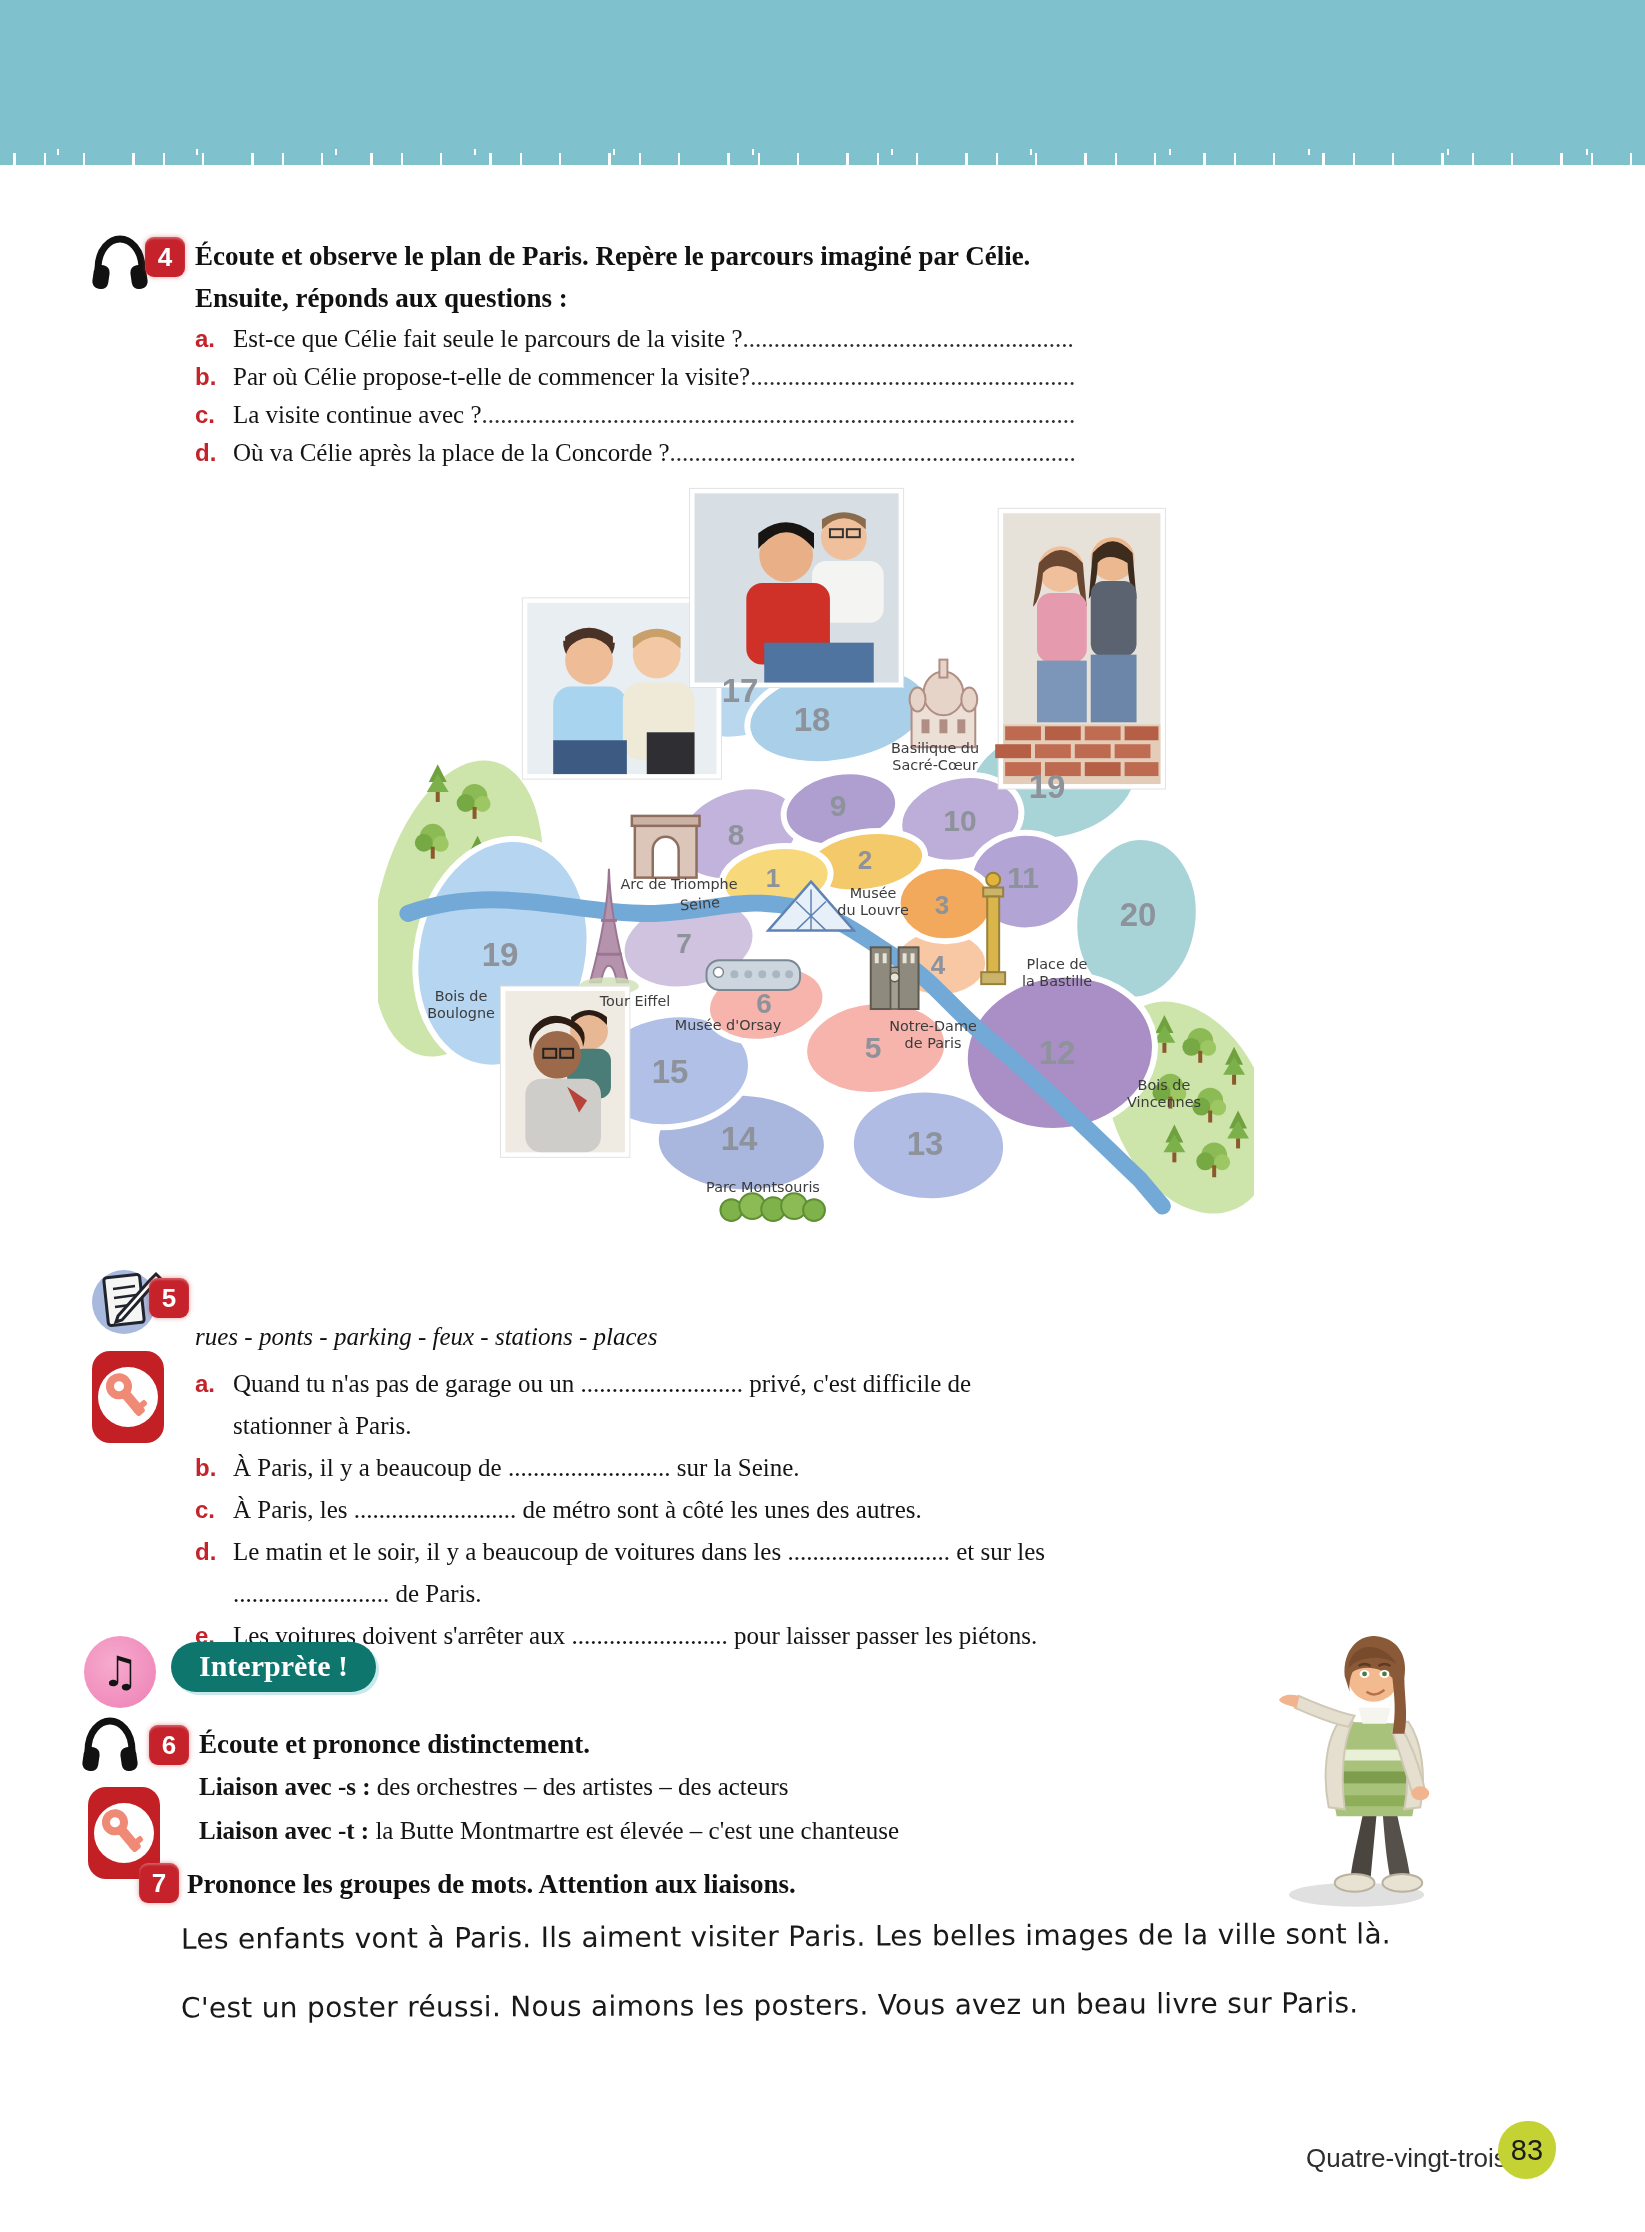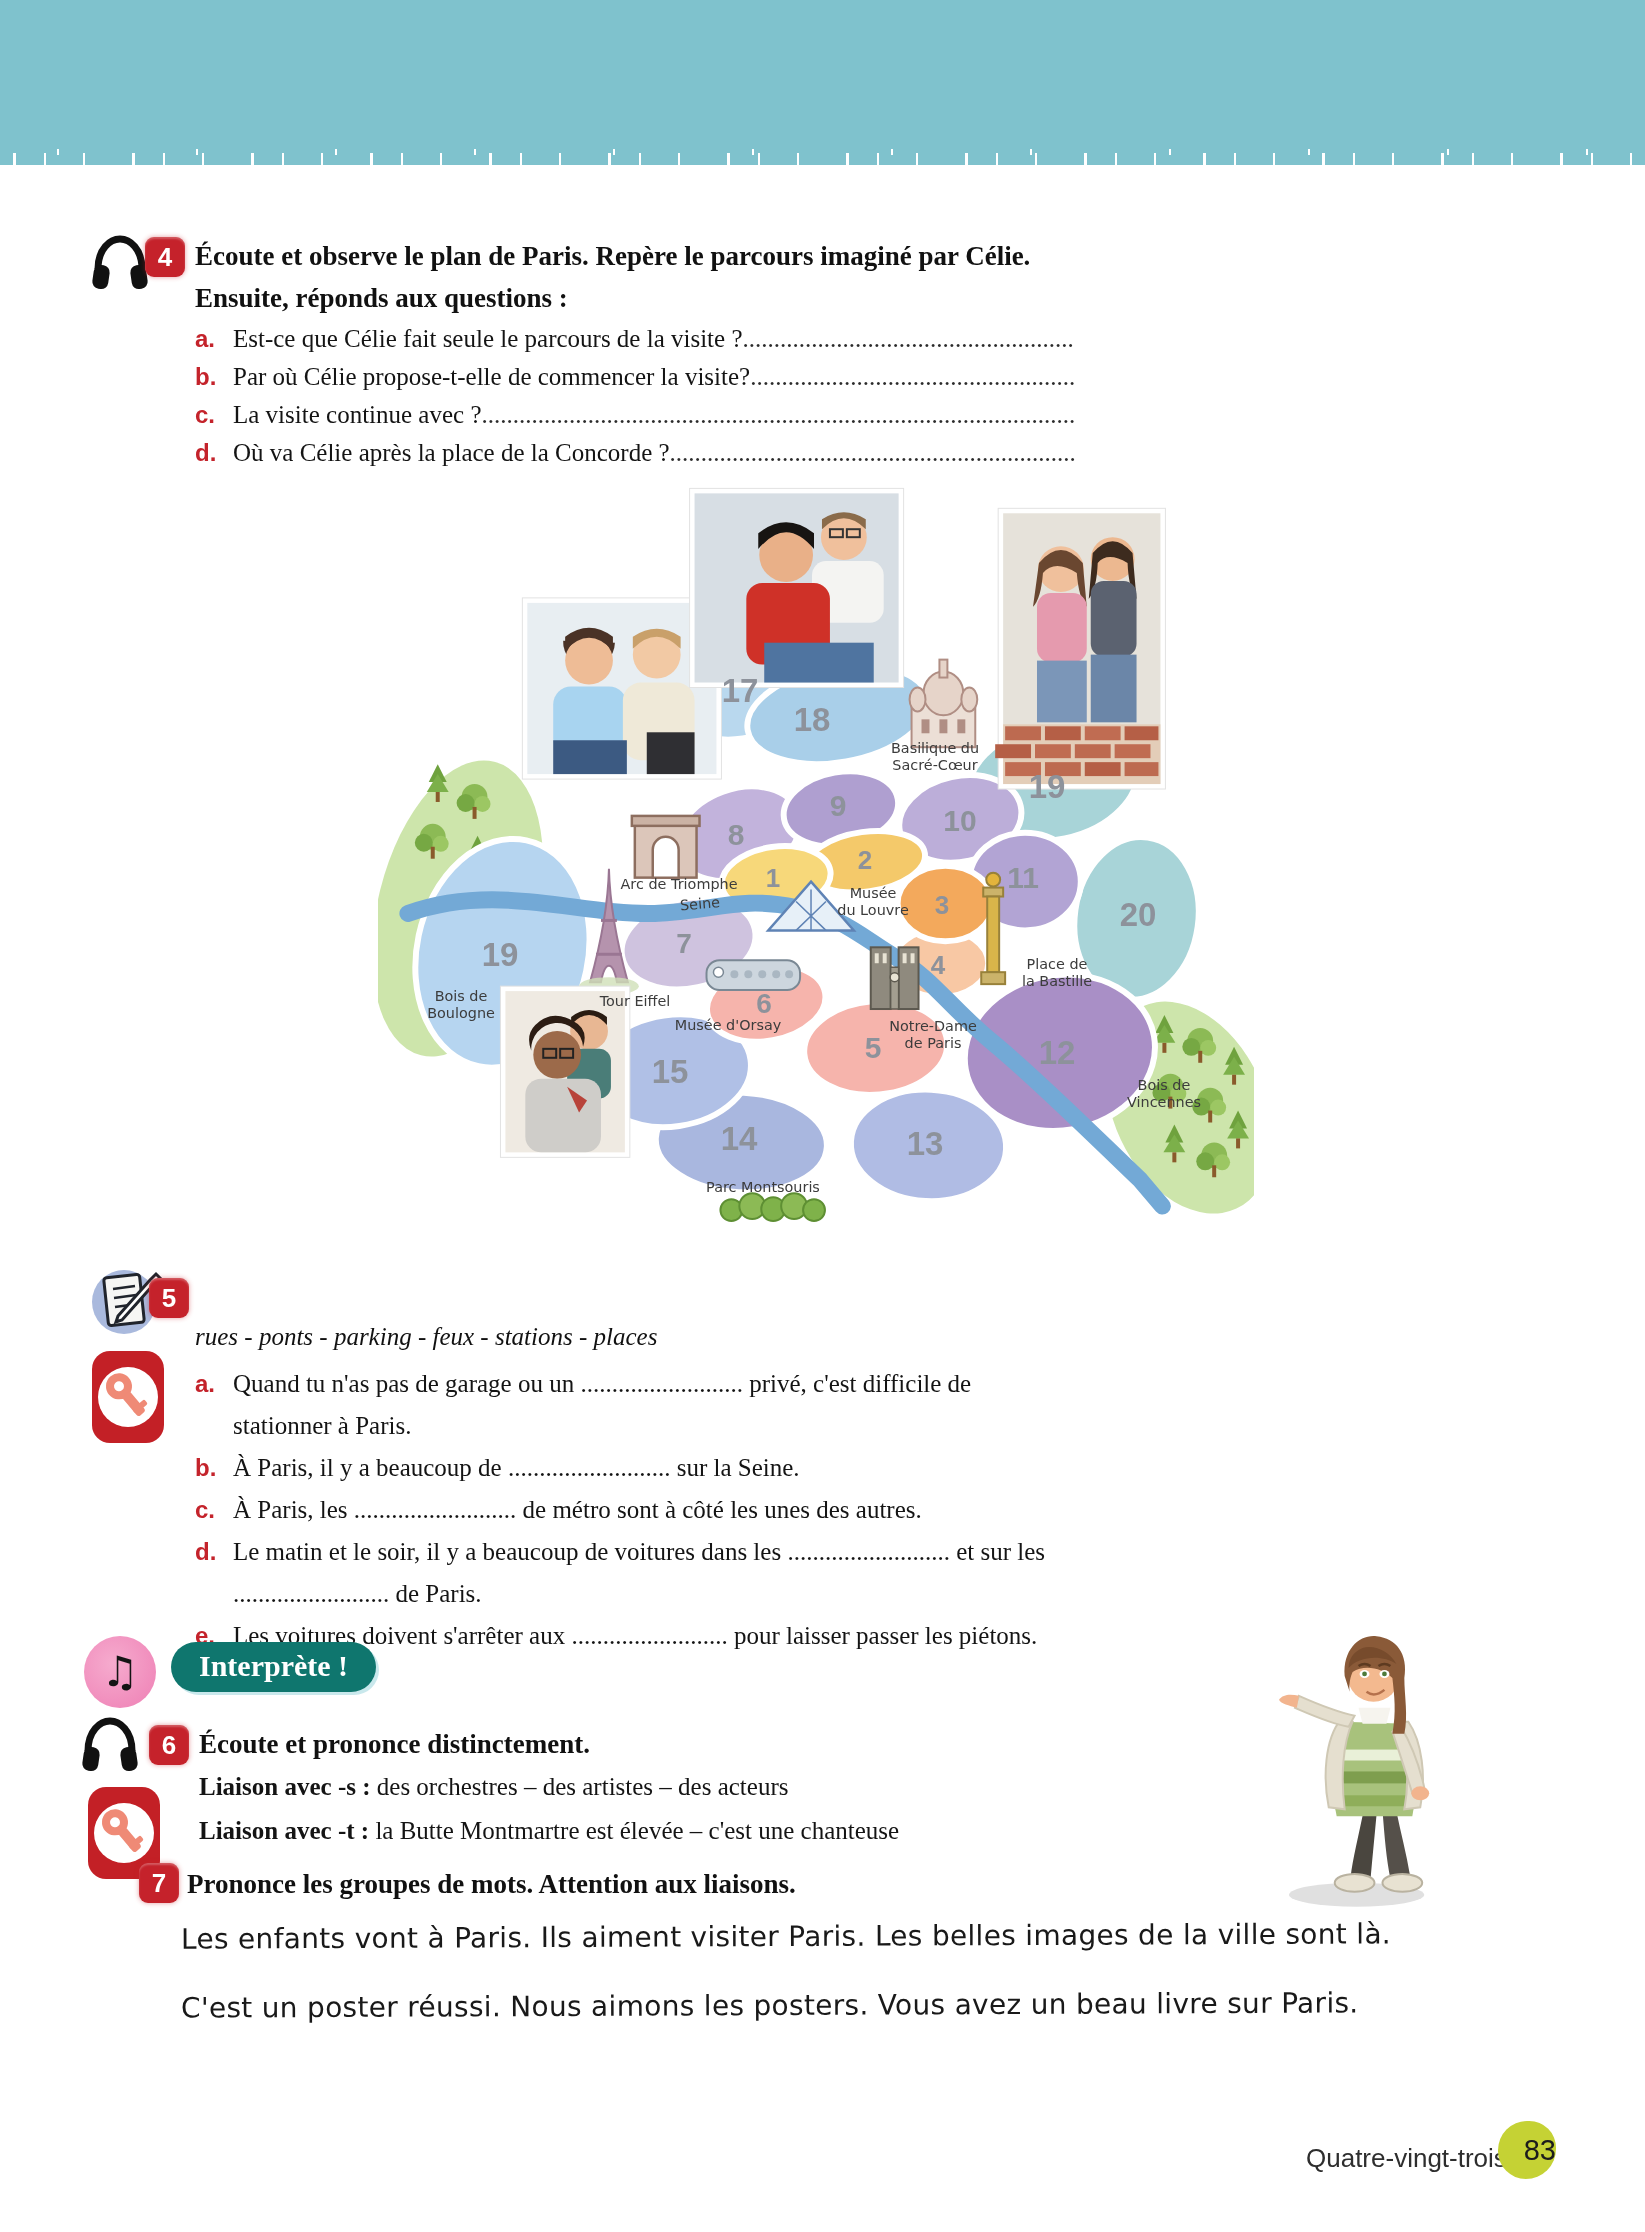--- a/index.html
+++ b/index.html
@@ -437,18 +437,18 @@
     <ellipse cx="86" cy="62" rx="5" ry="4" fill="#fff"></ellipse>
       <circle cx="86" cy="62" r="2.4" fill="#4d7a3a"></circle>
     <ellipse cx="106" cy="62" rx="5" ry="4" fill="#fff"></ellipse>
       <circle cx="106" cy="62" r="2.4" fill="#4d7a3a"></circle>
     <path d="M80,54 Q86,50 92,54" stroke="#5d3a20" stroke-width="2.5" fill="none"></path>
     <path d="M100,54 Q106,50 112,54" stroke="#5d3a20" stroke-width="2.5" fill="none"></path>
     <path d="M88,80 Q96,86 106,78" stroke="#b5714c" stroke-width="2.5" fill="none"></path>
   </svg>
 
   <div class="footer-text" style="left:1306px;top:2143px;">Quatre-vingt-trois</div>
-  <div class="page-circle" style="left:1498px;top:2121px;justify-content:flex-end;">
+  <div class="page-circle" style="left:1498px;top:2121px;">
     <span>83</span>
   </div>
 
 </div>
 
 
 </body></html>

